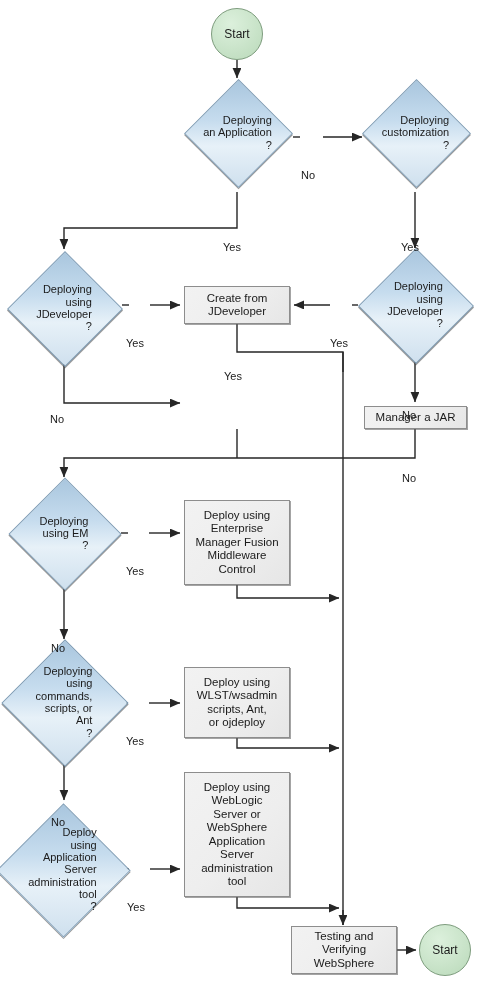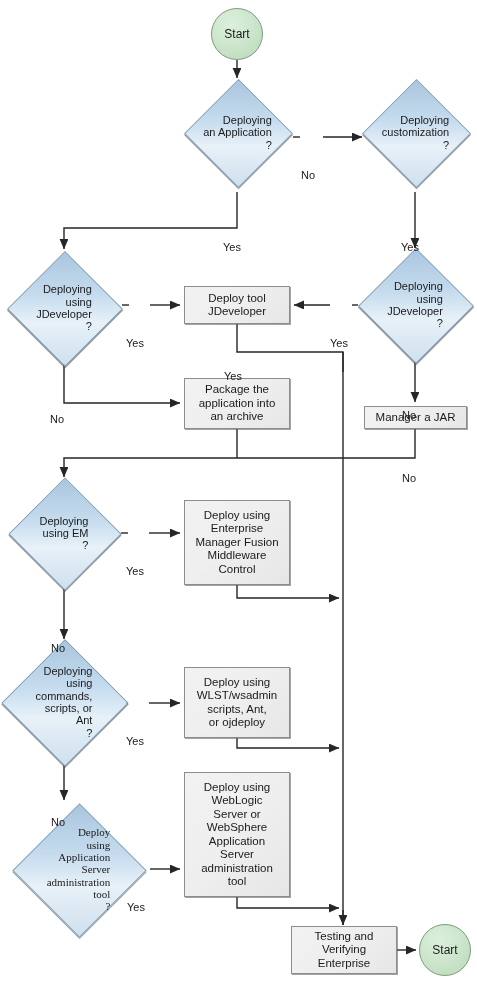--- a/index.html
+++ b/index.html
@@ -164,29 +164,24 @@
 
   <div class="node decision" style="left:375px;top:265px;width:80px;height:80px;">
     <div class="dshape"></div>
     <div class="dlabel fs11" style="left:-26px;top:-16px;width:132px;height:112px;">Deploying
 using
 JDeveloper
 ?</div>
   </div>
 
   <div class="node process fs115" style="left:184px;top:286px;width:106px;height:38px;">
-    <span style="white-space:pre-line;">Deploy tool
+    <span style="white-space:pre-line;">Create from
 JDeveloper</span>
   </div>
 
-  <div class="node process fs115" style="left:184px;top:378px;width:106px;height:51px;">
-    <span style="white-space:pre-line;">Package the
-application into
-an archive</span>
-  </div>
 
   <div class="node process fs115" style="left:364px;top:406px;width:103px;height:23px;">
     <span style="white-space:pre-line;">Manager a JAR</span>
   </div>
 
   <div class="node decision" style="left:25px;top:494px;width:78px;height:78px;">
     <div class="dshape"></div>
     <div class="dlabel fs11" style="left:-28px;top:-14px;width:134px;height:106px;">Deploying
 using EM
 ?</div>
@@ -210,21 +205,21 @@
 ?</div>
   </div>
 
   <div class="node process fs115" style="left:184px;top:667px;width:106px;height:71px;">
     <span style="white-space:pre-line;">Deploy using
 WLST/wsadmin
 scripts, Ant,
 or ojdeploy</span>
   </div>
 
-  <div class="node decision" style="left:32px;top:823px;width:93px;height:93px;font-family:Liberation Serif, serif;">
+  <div class="node decision" style="left:16px;top:823px;width:93px;height:93px;">
     <div class="dshape"></div>
     <div class="dlabel fs11" style="left:-22px;top:-12px;width:137px;height:117px;">Deploy
 using
 Application
 Server
 administration
 tool
 ?</div>
   </div>
 
@@ -235,21 +230,21 @@
 WebSphere
 Application
 Server
 administration
 tool</span>
   </div>
 
   <div class="node process fs115" style="left:291px;top:926px;width:106px;height:48px;">
     <span style="white-space:pre-line;">Testing and
 Verifying
-Enterprise</span>
+WebSphere</span>
   </div>
 
   <div class="node terminator fs12" style="left:419px;top:924px;width:52px;height:52px;">
     <span>Start</span>
   </div>
 
   <div class="elabel fs11" style="left:301px;top:130px;">No</div>
   <div class="elabel fs11" style="left:223px;top:202px;">Yes</div>
   <div class="elabel fs11" style="left:401px;top:202px;">Yes</div>
 

